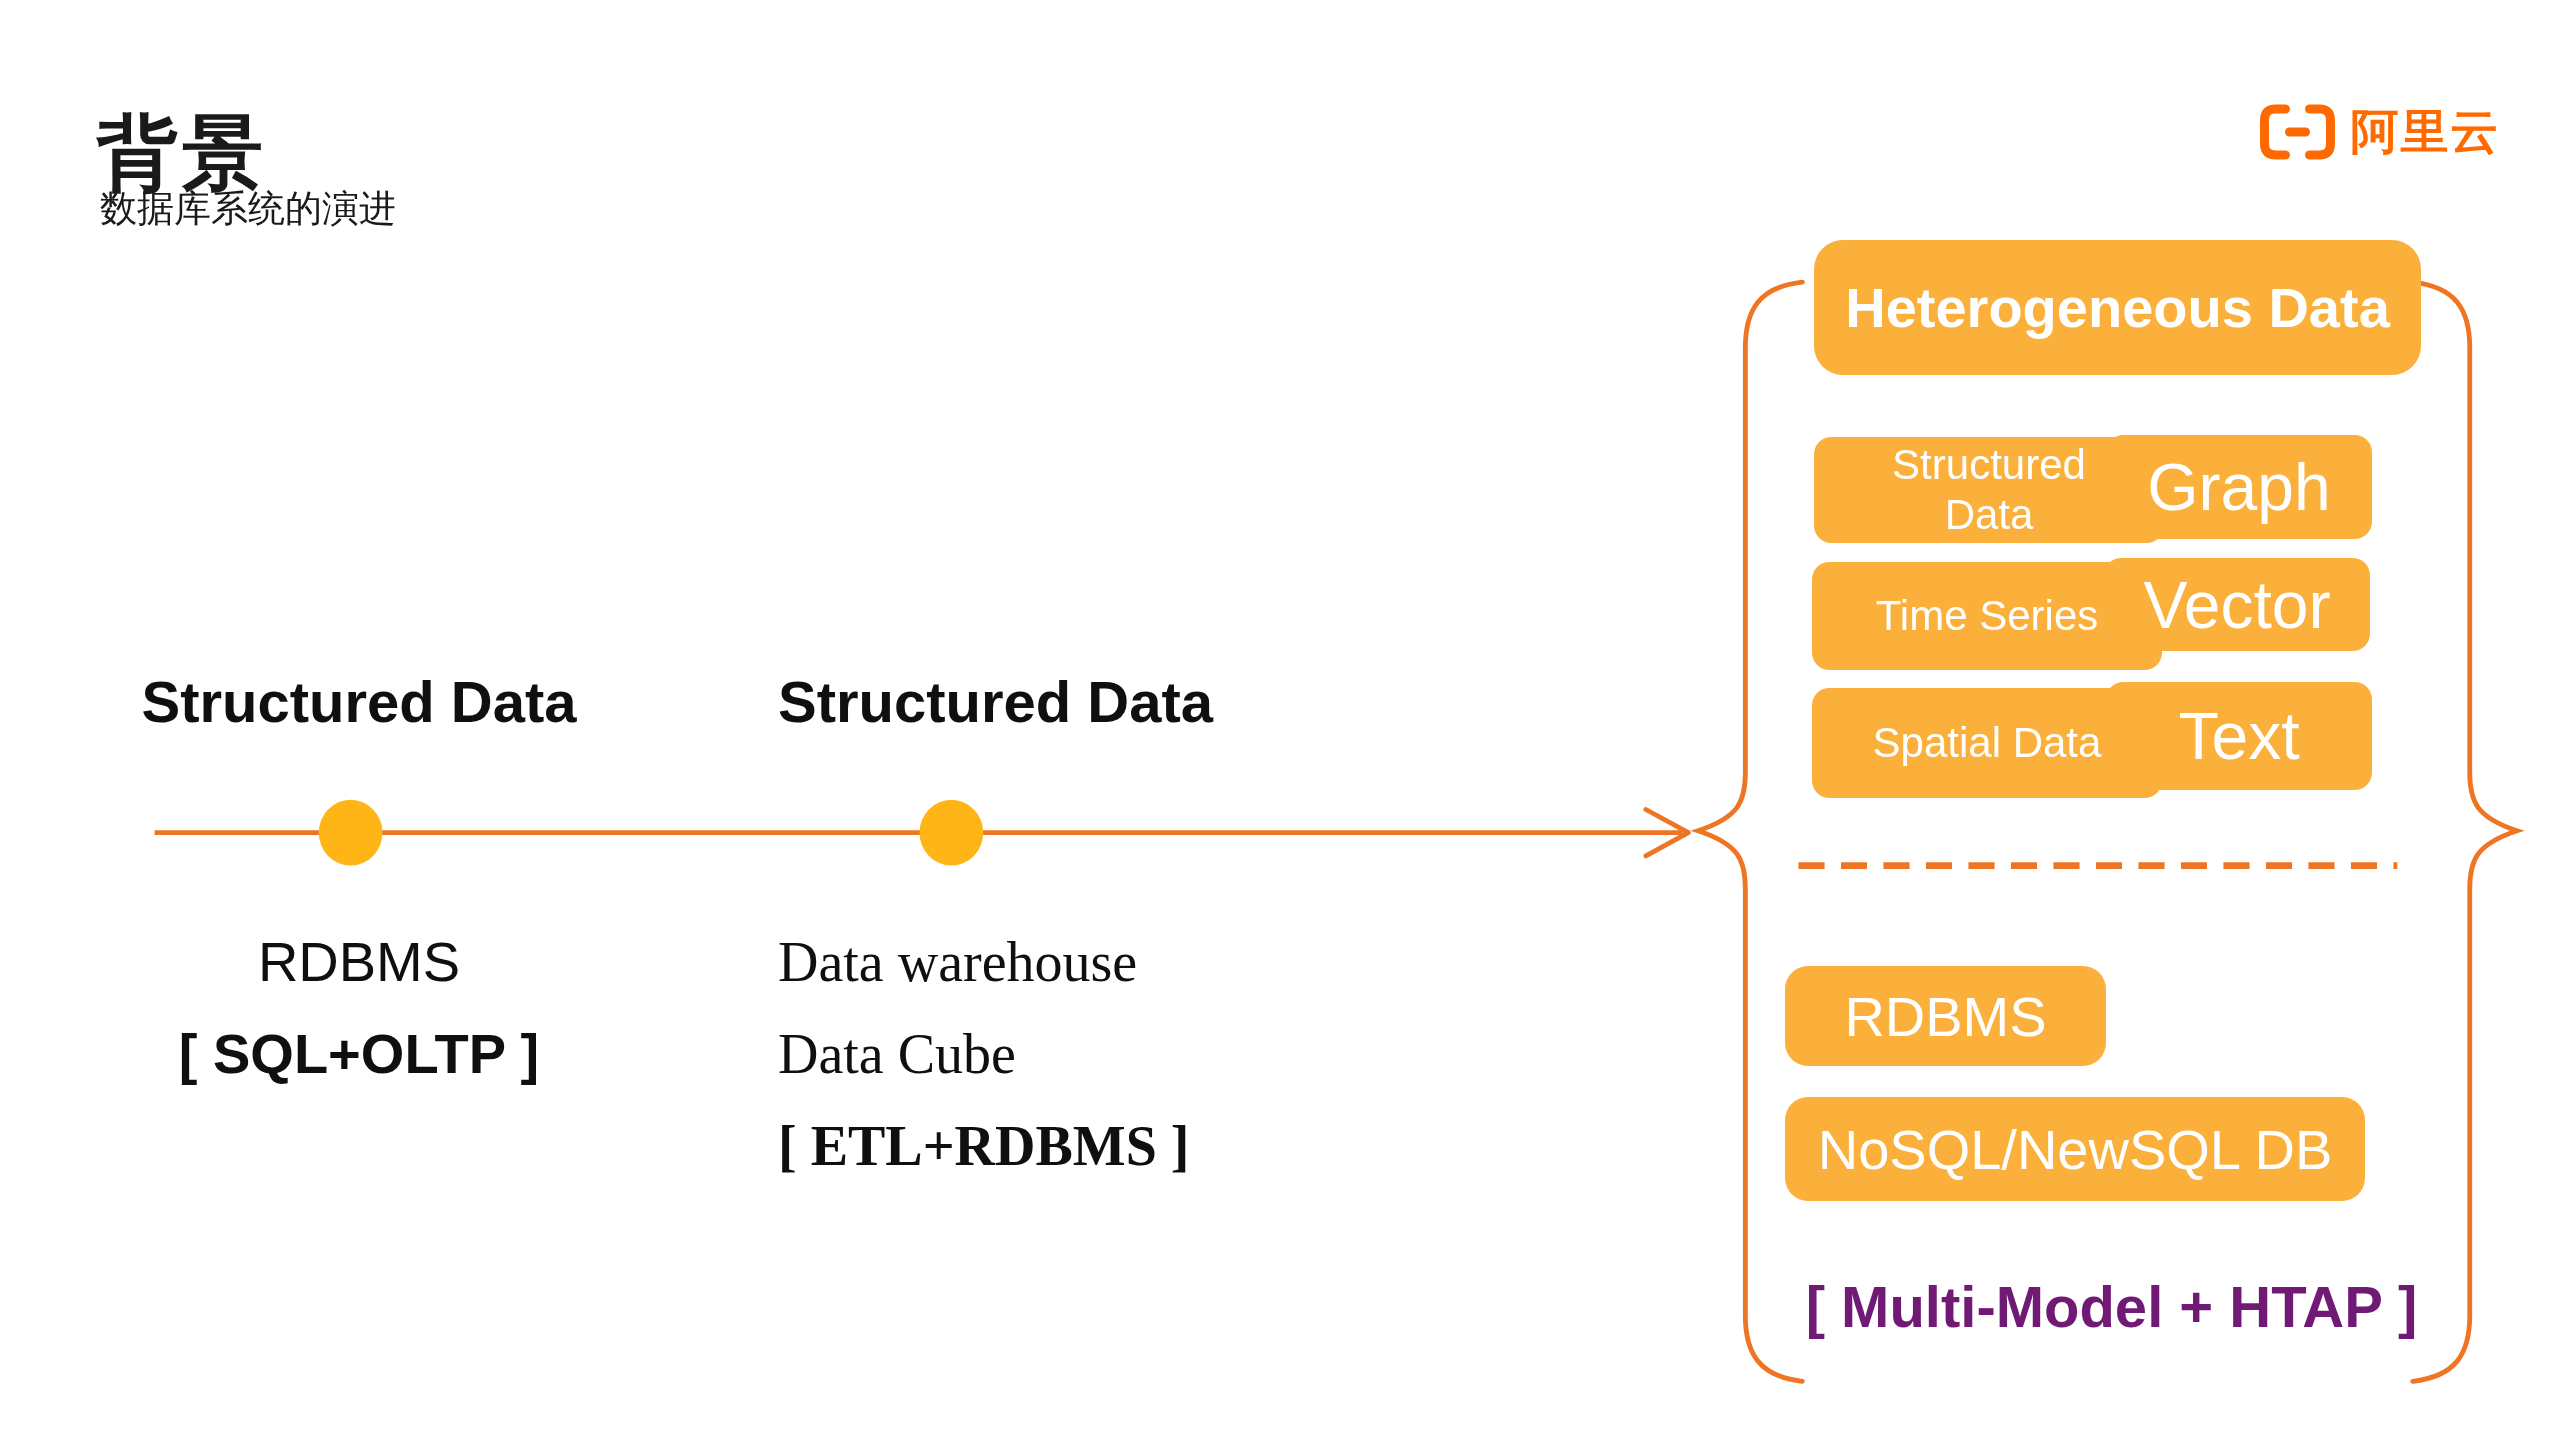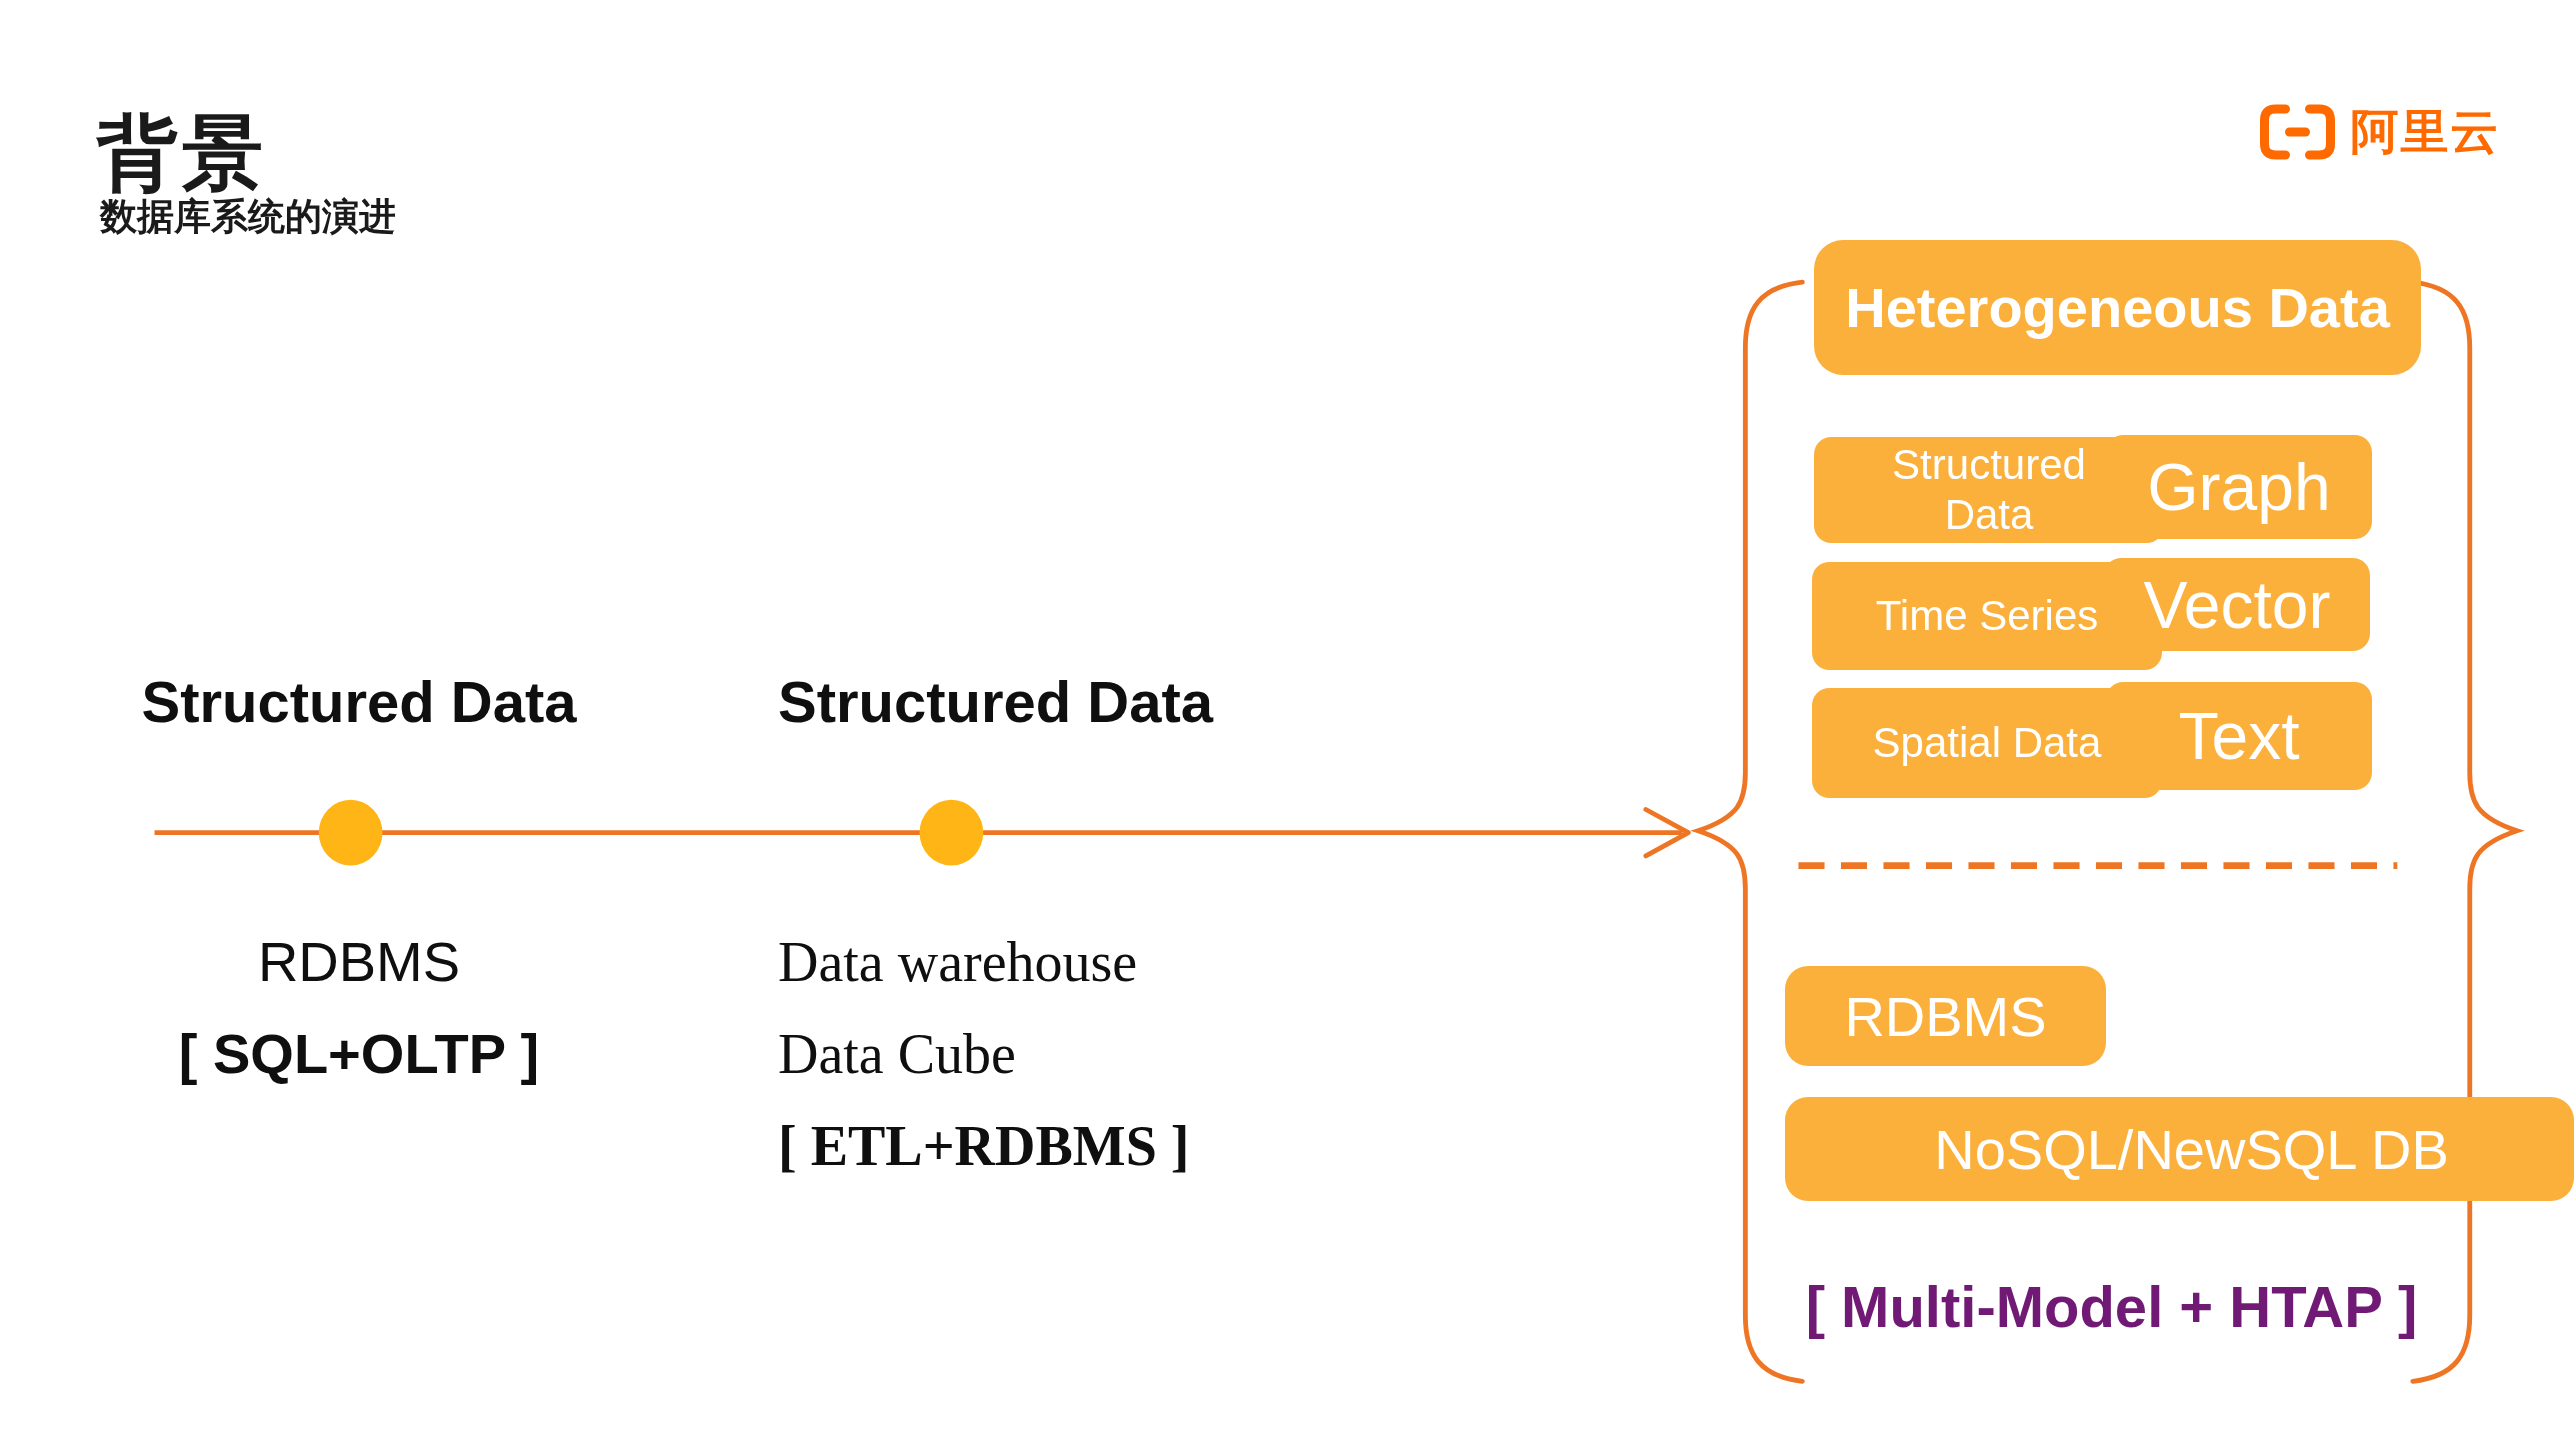--- a/index.html
+++ b/index.html
@@ -17,22 +17,22 @@
     overflow:hidden;
     font-family:"Liberation Sans", sans-serif;
     color:var(--ink);
   }
   
   .page-title{
     position:absolute;left:97px;top:46px;
     font-size:81px;font-weight:600;letter-spacing:3.9px;
   }
   .page-subtitle{
-    position:absolute;left:100px;top:192px;
-    font-size:37px;font-weight:700;
+    position:absolute;left:100px;top:184px;
+    font-size:37px;font-weight:400;
   }
   .logo{
     position:absolute;left:2258px;top:100px;
     display:flex;align-items:center;gap:13.5px;
   }
   .logo-mark{width:79px;height:56px;display:block;}
   .logo-mark path{stroke:var(--brand);stroke-width:9;fill:none;stroke-linecap:round;stroke-linejoin:round;}
   .logo-text{
     font-size:48px;font-weight:700;color:var(--brand);letter-spacing:1.9px;
   }
@@ -72,21 +72,21 @@
   .two-line{font-size:42px;line-height:50px;padding:0 35px;}
   .one-line{font-size:66px;}
   .s1{left:1814px;top:437px;width:280px;height:106px;}
   .s2{left:2106px;top:435px;width:266px;height:104px;}
   .s3{left:1812px;top:562px;width:280px;height:108px;}
   .s4{left:2104px;top:558px;width:266px;height:93px;}
   .s5{left:1812px;top:688px;width:280px;height:110px;}
   .s6{left:2106px;top:682px;width:266px;height:108px;}
   .sys{border-radius:23px;font-weight:400;}
   .rdbms{left:1785px;top:966px;width:321px;height:100px;font-size:56px;}
-  .nosql{left:1785px;top:1097px;width:765px;height:104px;font-size:56px;padding-left:24px;}
+  .nosql{left:1785px;top:1097px;width:580px;height:104px;font-size:56px;}
   .panel-tag{
     position:absolute;left:1785px;top:1273px;width:653px;
     text-align:center;font-size:58px;font-weight:700;color:#701a75;
   }
 </style>
 </head>
 <body>
 
 <div class="slide">
 

